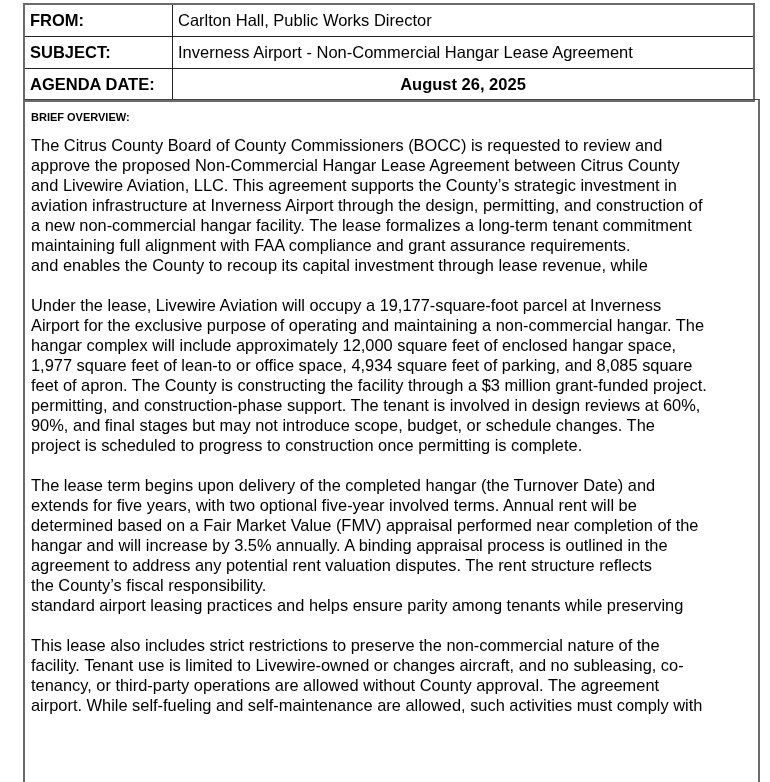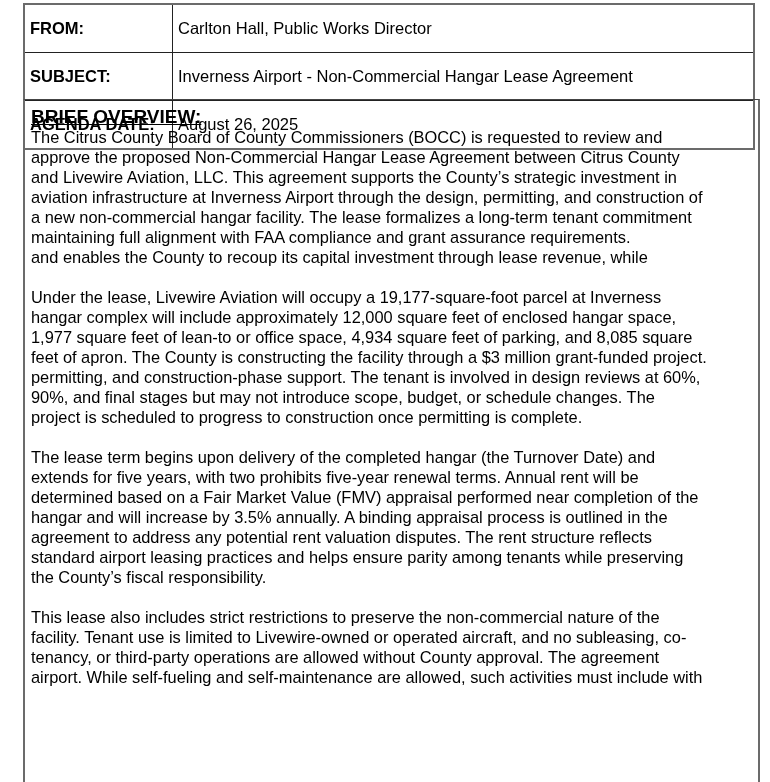--- a/index.html
+++ b/index.html
@@ -18,56 +18,56 @@
     .header-table {
       position: absolute;
       left: 23px;
       top: 3px;
       width: 732px;
       border-collapse: collapse;
       border: 2px solid #6b6b6b;
     }
     .header-table td {
       border: 1px solid #222222;
-      padding: 8px 5px;
+      padding: 0 5px;
       height: 31px;
       font-size: 16.5px;
       vertical-align: middle;
       white-space: nowrap;
     }
     .header-table td.label {
       width: 137px;
       font-weight: bold;
     }
     .header-table td.value-bold {
-      font-weight: normal;
+      font-weight: bold;
+      text-align: center;
     }
     .overview {
       position: absolute;
       left: 23px;
       top: 99px;
       width: 737px;
       height: 700px;
       border-left: 2px solid #6b6b6b;
       border-right: 2px solid #6b6b6b;
       border-top: 1px solid #444444;
       box-sizing: border-box;
       padding: 7px 0 0 6px;
       font-size: 16.4px;
       line-height: 20px;
     }
     .overview h2 {
       margin: 0;
-      font-size: 19px;
+      font-size: 11px;
       font-weight: bold;
-      text-decoration: underline;
       line-height: 20px;
     }
     .overview p {
-      margin: 0 0 20px 0;
+      margin: 8px 0 20px 0;
       width: 728px;
     }
     .line {
       display: block;
       white-space: nowrap;
     }
   </style>
 </head>
 <body>
 
@@ -95,36 +95,37 @@
         <span class="line">The Citrus County Board of County Commissioners (BOCC) is requested to review and</span>
         <span class="line">approve the proposed Non-Commercial Hangar Lease Agreement between Citrus County</span>
         <span class="line">and Livewire Aviation, LLC. This agreement supports the County’s strategic investment in</span>
         <span class="line">aviation infrastructure at Inverness Airport through the design, permitting, and construction of</span>
         <span class="line">a new non-commercial hangar facility. The lease formalizes a long-term tenant commitment</span>
         <span class="line">maintaining full alignment with FAA compliance and grant assurance requirements.</span>
         <span class="line">and enables the County to recoup its capital investment through lease revenue, while</span>
       </p>
       <p>
         <span class="line">Under the lease, Livewire Aviation will occupy a 19,177-square-foot parcel at Inverness</span>
+        <span class="line">Airport for the exclusive purpose of operating and maintaining a non-commercial hangar. The</span>
         <span class="line">hangar complex will include approximately 12,000 square feet of enclosed hangar space,</span>
         <span class="line">1,977 square feet of lean-to or office space, 4,934 square feet of parking, and 8,085 square</span>
         <span class="line">feet of apron. The County is constructing the facility through a $3 million grant-funded project.</span>
         <span class="line">permitting, and construction-phase support. The tenant is involved in design reviews at 60%,</span>
         <span class="line">90%, and final stages but may not introduce scope, budget, or schedule changes. The</span>
         <span class="line">project is scheduled to progress to construction once permitting is complete.</span>
       </p>
       <p>
         <span class="line">The lease term begins upon delivery of the completed hangar (the Turnover Date) and</span>
-        <span class="line">extends for five years, with two prohibits five-year renewal terms. Annual rent will be</span>
+        <span class="line">extends for five years, with two optional five-year involved terms. Annual rent will be</span>
         <span class="line">determined based on a Fair Market Value (FMV) appraisal performed near completion of the</span>
         <span class="line">hangar and will increase by 3.5% annually. A binding appraisal process is outlined in the</span>
         <span class="line">agreement to address any potential rent valuation disputes. The rent structure reflects</span>
+        <span class="line">the County’s fiscal responsibility.</span>
         <span class="line">standard airport leasing practices and helps ensure parity among tenants while preserving</span>
-        <span class="line">the County’s fiscal responsibility.</span>
       </p>
       <p>
         <span class="line">This lease also includes strict restrictions to preserve the non-commercial nature of the</span>
-        <span class="line">facility. Tenant use is limited to Livewire-owned or operated aircraft, and no subleasing, co-</span>
+        <span class="line">facility. Tenant use is limited to Livewire-owned or changes aircraft, and no subleasing, co-</span>
         <span class="line">tenancy, or third-party operations are allowed without County approval. The agreement</span>
-        <span class="line">airport. While self-fueling and self-maintenance are allowed, such activities must include with</span>
+        <span class="line">airport. While self-fueling and self-maintenance are allowed, such activities must comply with</span>
       </p>
     </div>
 </div>
 
 </body></html>

